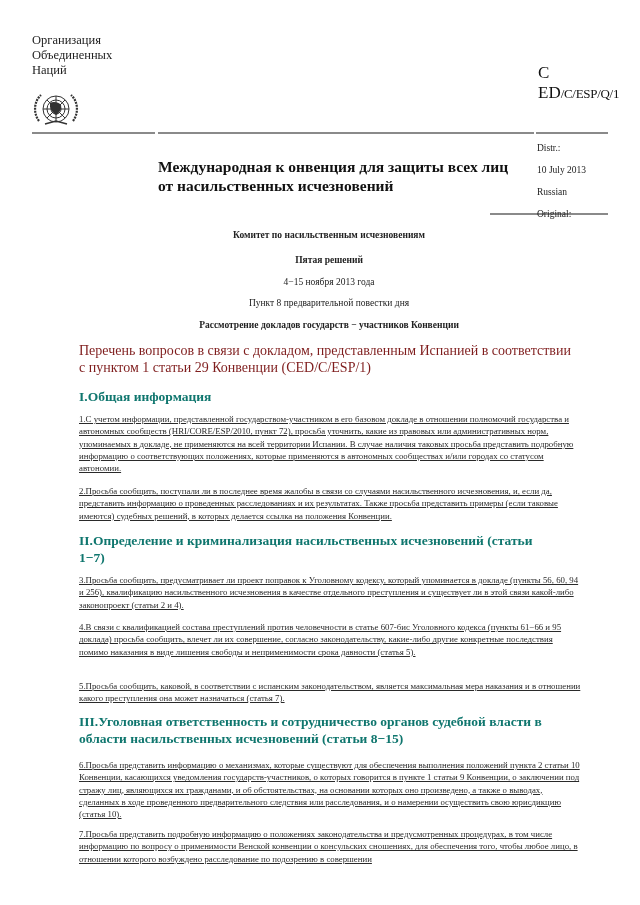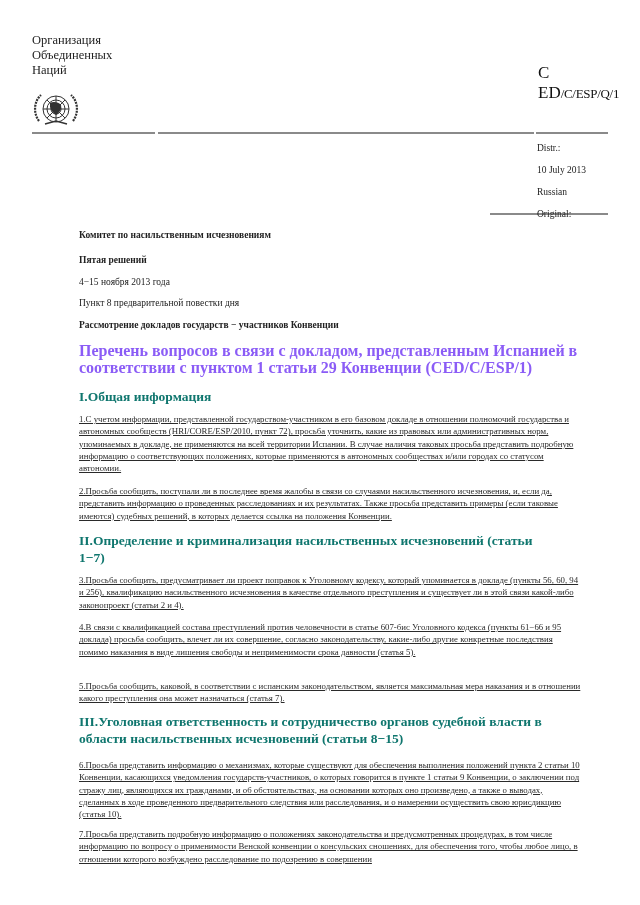--- a/index.html
+++ b/index.html
@@ -9,23 +9,23 @@
   }
   .abs { position: absolute; }
   .org { left: 32px; top: 33px; font-size: 12.5px; line-height: 15px; color: #222; }
   .logo { left: 31px; top: 91px; width: 50px; height: 38px; }
   .symbol { left: 538px; top: 63px; font-size: 17px; line-height: 20px; color: #111; }
   .symbol .small { font-size: 13px; letter-spacing: -0.3px; }
   .rule { height: 2px; background: #8a8a8a; }
   .title { left: 158px; top: 157px; font-size: 15.5px; font-weight: bold; line-height: 19px; color: #111; }
   .distr { left: 537px; top: 137px; font-size: 9.5px; line-height: 22px; color: #222; }
   .body-block { left: 79px; width: 500px; }
-  .meta { font-size: 9.5px; color: #222; }
+  .meta { font-size: 9.5px; color: #222; text-align: center; }
   .meta.bold { font-weight: bold; }
-  .doc-title { left: 79px; top: 342px; width: 500px; font-size: 16px; font-weight: bold; line-height: 17px; color: #8b5cf6; }
+  .doc-title { left: 79px; top: 342px; width: 500px; font-size: 14px; font-weight: normal; line-height: 17px; color: #7f1d1d; }
   .h1 { font-size: 13.5px; font-weight: bold; line-height: 17px; color: #0f766e; }
   .para { font-size: 8.8px; line-height: 12.3px; color: #2a2a2a; text-align: left; text-decoration: underline; }
 </style>
 </head>
 <body>
 
 <div class="abs org">
   <div>Организация</div>
   <div>Объединенных</div>
   <div>Наций</div>
@@ -53,20 +53,22 @@
   <div>C</div>
   <div><span>ED</span><span class="small">/C/ESP/Q/1</span></div>
 </div>
 
 <div class="abs rule" style="left:32px; top:132px; width:123px;"></div>
 <div class="abs rule" style="left:158px; top:132px; width:376px;"></div>
 <div class="abs rule" style="left:536px; top:132px; width:72px;"></div>
 <div class="abs rule" style="left:490px; top:213px; width:118px;"></div>
 
 <div class="abs title">
+  <div>Международная к онвенция для защиты всех лиц</div>
+  <div>от насильственных исчезновений</div>
 </div>
 
 <div class="abs distr">
   <div>Distr.:</div>
   <div>10 July 2013</div>
   <div>Russian</div>
   <div>Original:</div>
 </div>
 
 <div class="abs body-block meta bold" style="top:230px;">Комитет по насильственным исчезновениям</div>

